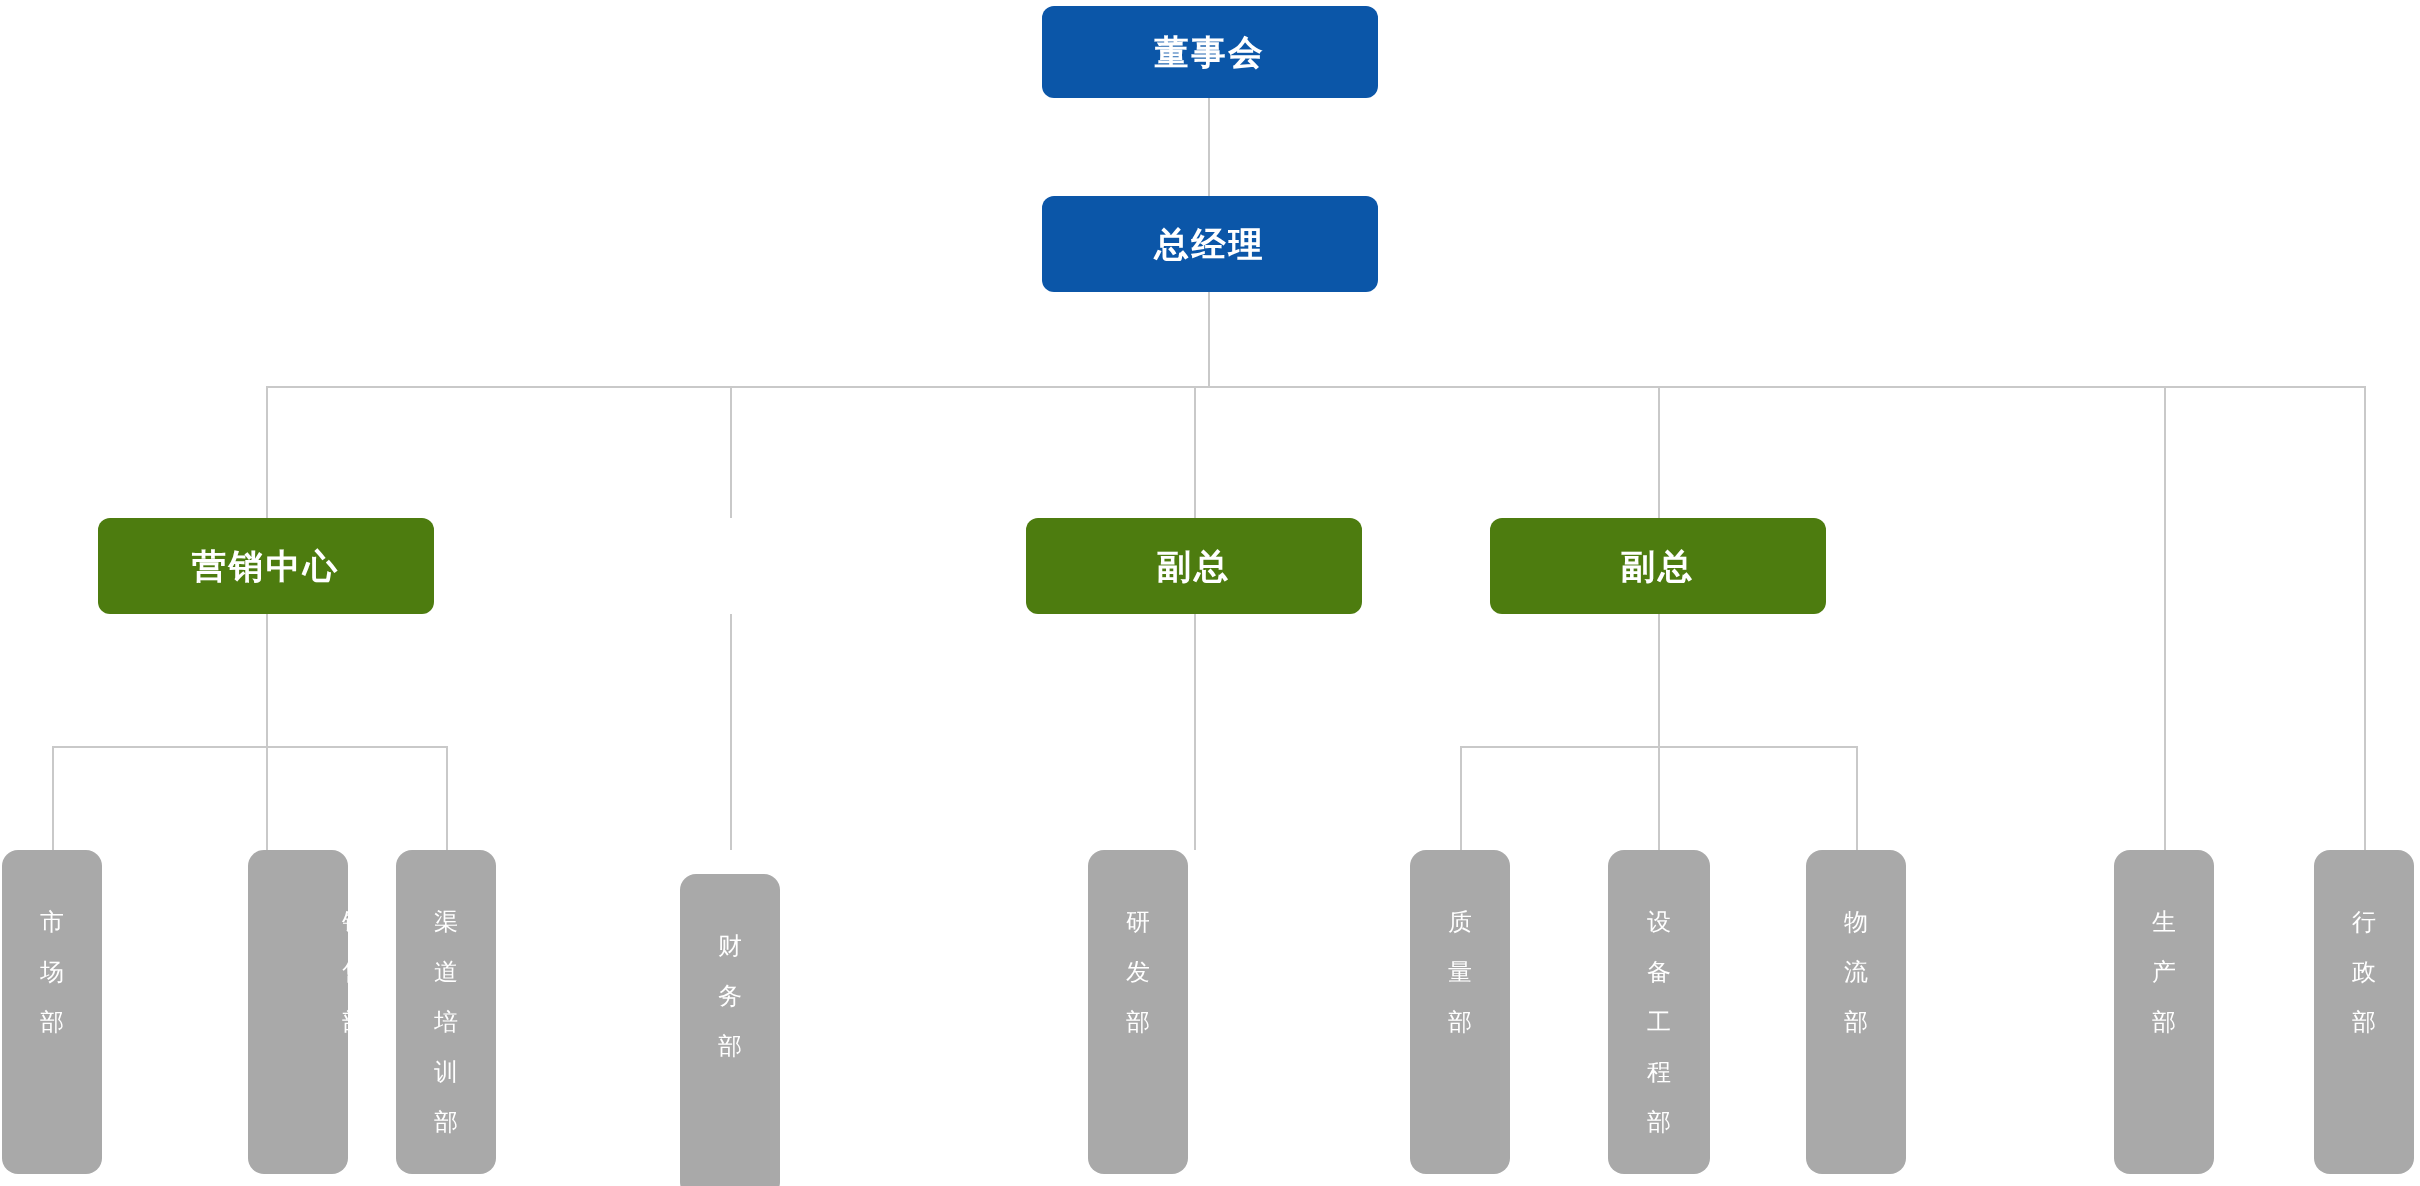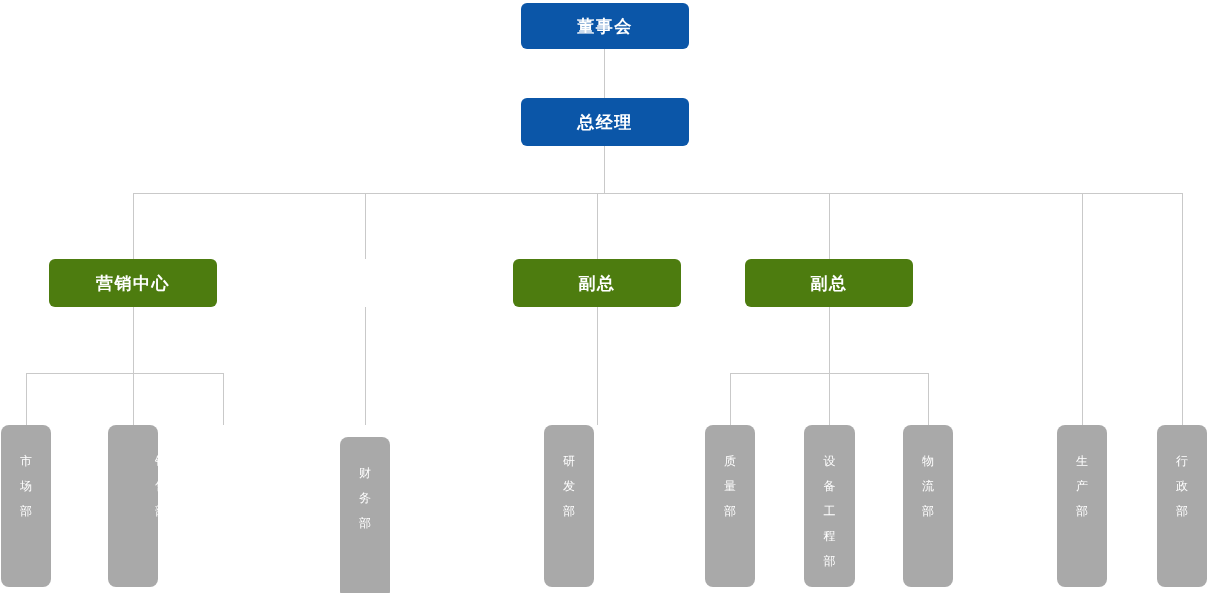--- a/index.html
+++ b/index.html
@@ -46,22 +46,25 @@
 
   <div class="node l1" style="left:521px; top:98px; width:168px; height:48px;text-align:center;">总经理</div>
 
   <div class="node l3" style="left:49px; top:259px; width:168px; height:48px;">营销中心</div>
   <div class="node l3" style="left:513px; top:259px; width:168px; height:48px;">副总</div>
   <div class="node l3" style="left:745px; top:259px; width:168px; height:48px;">副总</div>
 
   <div class="dept" style="left:1px; width:50px;">
     <span class="vtext">市场部</span>
   </div>
-  <div class="dept" style="left:108px; width:50px;padding-left:44px;">
+  <div class="dept" style="left:124px; width:50px;padding-left:44px;">
     <span class="vtext">销售部</span>
+  </div>
+  <div class="dept" style="left:198px; width:50px;">
+    <span class="vtext">渠道培训部</span>
   </div>
   <div class="dept" style="left:340px; width:50px;margin-top:12px;">
     <span class="vtext">财务部</span>
   </div>
   <div class="dept" style="left:544px; width:50px;">
     <span class="vtext">研发部</span>
   </div>
   <div class="dept" style="left:705px; width:50px;">
     <span class="vtext">质量部</span>
   </div>

